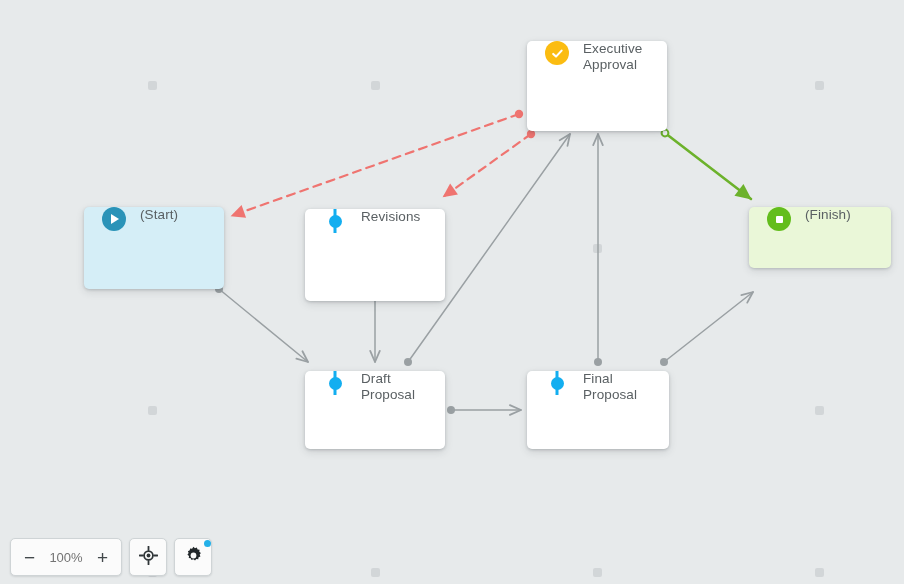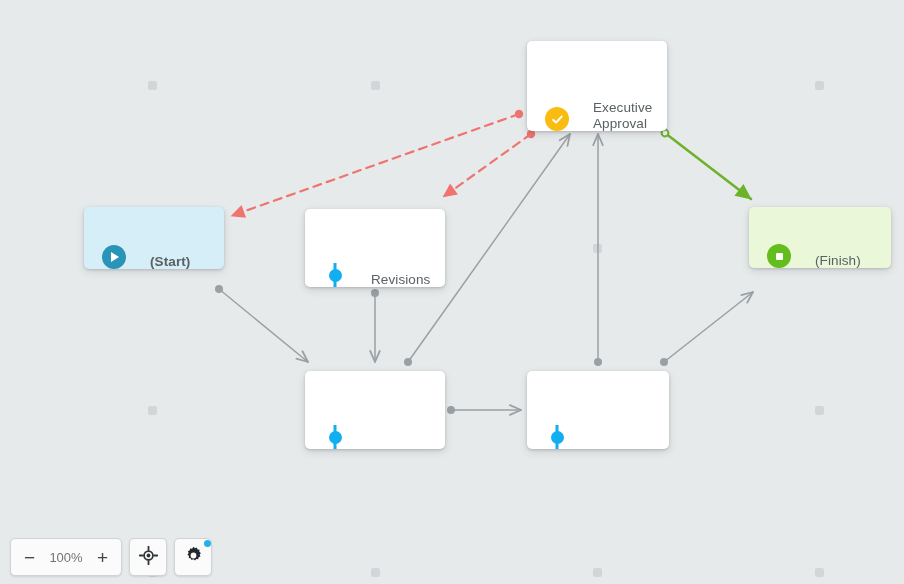--- a/index.html
+++ b/index.html
@@ -38,26 +38,26 @@
     inset: 0;
     width: 904px;
     height: 584px;
     pointer-events: none;
   }
 
   
   .node {
     position: absolute;
     display: flex;
-    align-items: flex-end;
+    align-items: flex-start;
     border-radius: 5px;
     background: #ffffff;
     box-shadow: 0 1px 3px rgba(40,50,55,0.22), 0 3px 9px rgba(40,50,55,0.13);
     padding-left: 18px;
-    gap: 24px;
+    gap: 14px;
   }
 
   .node.start {
     background: #d5eef7;
     box-shadow: 0 1px 3px rgba(40,50,55,0.20), 0 3px 9px rgba(40,50,55,0.12);
   }
 
   .node.finish {
     background: #eaf7d8;
     box-shadow: 0 1px 3px rgba(40,50,55,0.20), 0 3px 9px rgba(40,50,55,0.12);
@@ -275,27 +275,27 @@
             <circle cx="531" cy="134" r="4.2" fill="#ef7470"></circle>
           </g>
           <g>
             <path d="M 665 133 L 751 199" fill="none" stroke="#6cb22b" stroke-linecap="round" stroke-width="2.6" marker-end="url(#arrow-green)"></path>
             <circle cx="665" cy="133" r="3.4" fill="#eff1f2" stroke="#6cb22b" stroke-width="2"></circle>
           </g>
         </g>
     </svg>
 
     <div id="node-layer">
-        <div class="node start" style="left: 84px; top: 207px; width: 140px; height: 62px; background: rgb(213, 238, 247); font-weight: bold;">
+        <div class="node start" style="left: 84px; top: 207px; width: 140px; height: 82px; background: rgb(213, 238, 247);">
           <div class="icon-wrap">
             <div class="icon-start" style="background: rgb(42, 147, 184);"></div>
           </div>
           <div class="node-label">(Start)</div>
         </div>
-        <div class="node" style="left: 305px; top: 209px; width: 140px; height: 78px; background: rgb(255, 255, 255);">
+        <div class="node" style="left: 305px; top: 209px; width: 140px; height: 92px; background: rgb(255, 255, 255);">
           <div class="icon-wrap">
             <div class="icon-task">
               <div class="stem top" style="background: rgb(19, 174, 240);"></div>
               <div class="bead" style="background: rgb(19, 174, 240);"></div>
               <div class="stem bot" style="background: rgb(19, 174, 240);"></div>
             </div>
           </div>
           <div class="node-label">Revisions</div>
         </div>
         <div class="node" style="left: 527px; top: 41px; width: 140px; height: 90px; background: rgb(255, 255, 255);">
@@ -316,29 +316,31 @@
           <div class="node-label">(Finish)</div>
         </div>
         <div class="node" style="left: 305px; top: 371px; width: 140px; height: 78px; background: rgb(255, 255, 255);">
           <div class="icon-wrap">
             <div class="icon-task">
               <div class="stem top" style="background: rgb(19, 174, 240);"></div>
               <div class="bead" style="background: rgb(19, 174, 240);"></div>
               <div class="stem bot" style="background: rgb(19, 174, 240);"></div>
             </div>
           </div>
+          <div class="node-label">Draft Proposal</div>
         </div>
         <div class="node" style="left: 527px; top: 371px; width: 142px; height: 78px; background: rgb(255, 255, 255);">
           <div class="icon-wrap">
             <div class="icon-task">
               <div class="stem top" style="background: rgb(19, 174, 240);"></div>
               <div class="bead" style="background: rgb(19, 174, 240);"></div>
               <div class="stem bot" style="background: rgb(19, 174, 240);"></div>
             </div>
           </div>
+          <div class="node-label">Final Proposal</div>
         </div>
       </div>
 
   </div>
 
   <div id="toolbar">
 
     <div class="tb-group">
       <button class="tb-btn">−</button>
       <span class="tb-zoom-label">100%</span>

